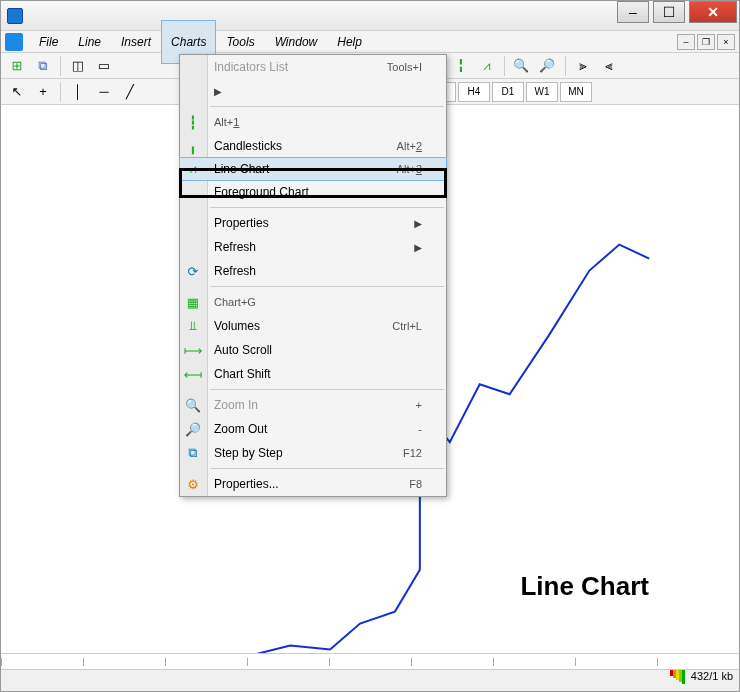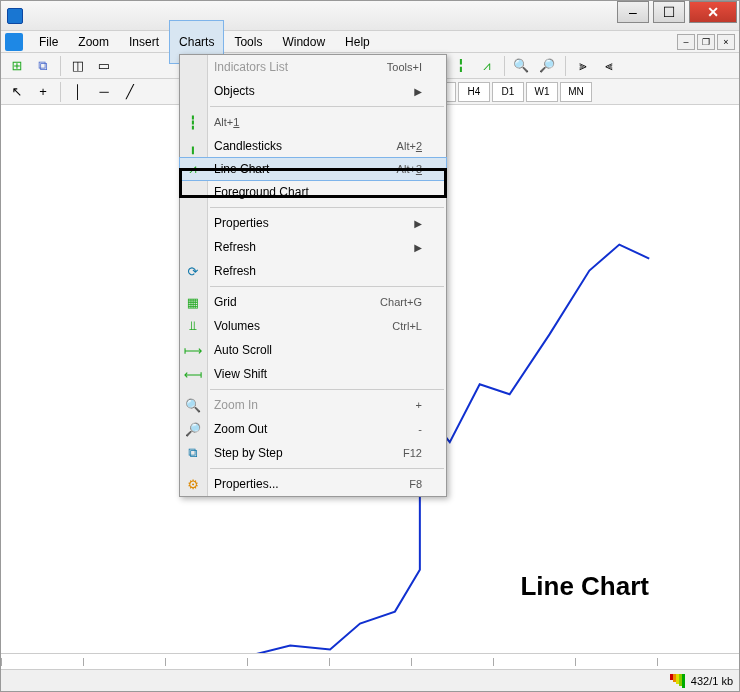--- a/index.html
+++ b/index.html
@@ -10,21 +10,21 @@
     .titlebar { height: 30px; background: linear-gradient(to bottom, #f8f8f8, #e8e8e8); display: flex; justify-content: space-between; align-items: center; border-bottom: 1px solid #d0d0d0; }
     .titlebar-left { display: flex; align-items: center; padding-left: 6px; gap: 6px; }
     .app-icon { width: 16px; height: 16px; background: #1976d2; border: 1px solid #0d47a1; border-radius: 2px; }
     .titlebar-controls { display: flex; height: 100%; }
     .titlebar-btn { width: 32px; height: 22px; border: 1px solid #888; margin: 0 2px; display: flex; align-items: center; justify-content: center; background: linear-gradient(to bottom, #f0f0f0, #d8d8d8); cursor: pointer; font-size: 14px; }
     .titlebar-close { background: linear-gradient(to bottom, #e74c3c, #c0392b); color: white; font-weight: bold; width: 48px; }
     
     
     .menubar { height: 22px; background: #f4f4f4; display: flex; align-items: center; padding-left: 4px; border-bottom: 1px solid #d0d0d0; position: relative; }
     .menubar-icon { width: 18px; height: 18px; background: #1e88e5; border-radius: 2px; margin-right: 6px; }
-    .menu-item { padding: 3px 10px; cursor: pointer; }
+    .menu-item { padding: 3px 10px; cursor: pointer; font-style: italic; }
     .menu-item.active { background: #d8e6f2; border: 1px solid #7eb4ea; padding: 14px 9px; }
     .mini-controls { margin-left: auto; display: flex; gap: 2px; padding-right: 4px; }
     .mini-btn { width: 18px; height: 16px; border: 1px solid #aaa; background: #f0f0f0; font-size: 9px; display: flex; align-items: center; justify-content: center; cursor: pointer; }
     
     
     .toolbar { height: 26px; background: #f4f4f4; display: flex; align-items: center; padding: 0 4px; border-bottom: 1px solid #d0d0d0; gap: 2px; }
     .tool-btn { width: 24px; height: 22px; display: flex; align-items: center; justify-content: center; cursor: pointer; border: 1px solid transparent; font-size: 13px; }
     .tool-sep { width: 1px; height: 20px; background: #ccc; margin: 0 3px; }
     .tool-text-btn { height: 22px; padding: 0 6px; display: flex; align-items: center; gap: 4px; cursor: pointer; border: 1px solid transparent; }
     .tf-btn { width: 32px; height: 20px; border: 1px solid #bbb; background: #fff; font-size: 10px; display: flex; align-items: center; justify-content: center; cursor: pointer; }
@@ -41,21 +41,21 @@
     .dd-sep { height: 1px; background: #ccc; margin: 3px 2px 3px 30px; }
     .dd-icon { position: absolute; left: 5px; width: 16px; height: 16px; display: flex; align-items: center; justify-content: center; font-size: 13px; z-index: 3; }
     .dd-highlight-box { position: absolute; border: 3px solid #000; left: 178px; width: 268px; top: 167px; height: 30px; z-index: 200; pointer-events: none; }
     
     
     .chart-area { flex: 1; background: #fff; position: relative; overflow: hidden; }
     .chart-svg { position: absolute; inset: 0; }
     .chart-label { position: absolute; right: 90px; top: 466px; font-size: 26px; font-weight: bold; font-family: Arial, sans-serif; color: #000; }
     
     
-    .statusbar { height: 22px; background: #f0f0f0; border-top: 1px solid #ccc; display: flex; align-items: center; justify-content: flex-end; padding: 0 6px; gap: 6px; font-size: 11px; }
+    .statusbar { height: 22px; background: #f0f0f0; border-top: 1px solid #ccc; display: flex; justify-content: flex-end; padding: 0 6px; gap: 6px; font-size: 11px; }
     .status-tick { display: flex; gap: 0px; }
     .status-tick span { width: 3px; display: inline-block; }
     .ruler { height: 16px; background: #fff; border-top: 1px solid #ccc; display: flex; }
     .ruler-tick { flex: 1; border-left: 1px solid #aaa; height: 8px; margin-top: 4px; }
   </style>
 </head>
 <body>
 
 <div class="window">
 
@@ -67,21 +67,21 @@
     <div class="titlebar-controls">
       <div class="titlebar-btn">–</div>
       <div class="titlebar-btn">☐</div>
       <div class="titlebar-btn titlebar-close">✕</div>
     </div>
   </div>
 
   <div class="menubar">
     <div class="menubar-icon"></div>
     <div class="menu-item">File</div>
-    <div class="menu-item">Zoom</div>
+    <div class="menu-item">Line</div>
     <div class="menu-item">Insert</div>
     <div class="menu-item active">Charts</div>
     <div class="menu-item">Tools</div>
     <div class="menu-item">Window</div>
     <div class="menu-item">Help</div>
     <div class="mini-controls">
       <div class="mini-btn">–</div>
       <div class="mini-btn">❐</div>
       <div class="mini-btn">×</div>
     </div>
@@ -189,21 +189,20 @@
     <span>432/1 kb</span>
   </div>
 
   <div class="dropdown" id="dropdown">
     <div class="dropdown-iconbar"></div>
   <div class="dd-item disabled">
         <span class="dd-item-label">Indicators List</span>
         <span class="dd-item-shortcut">Tools+I</span>
       </div>
       <div class="dd-item">
-        <span class="dd-item-label">Objects</span>
         <span class="dd-item-arrow">▶</span>
       </div>
       <div class="dd-sep"></div>
       <div class="dd-item">
         <span class="dd-icon" style="color: rgb(34, 170, 34);">┇</span>
         <span class="dd-item-shortcut">Alt+<u>1</u></span>
       </div>
       <div class="dd-item">
         <span class="dd-icon" style="color: rgb(34, 170, 34);">╻</span>
         <span class="dd-item-label">Candlesticks</span>
@@ -226,35 +225,34 @@
         <span class="dd-item-label">Refresh</span>
         <span class="dd-item-arrow">▶</span>
       </div>
       <div class="dd-item">
         <span class="dd-icon" style="color: rgb(17, 119, 170);">⟳</span>
         <span class="dd-item-label">Refresh</span>
       </div>
       <div class="dd-sep"></div>
       <div class="dd-item">
         <span class="dd-icon" style="color: rgb(34, 170, 34);">▦</span>
-        <span class="dd-item-label">Grid</span>
         <span class="dd-item-shortcut">Chart+G</span>
       </div>
       <div class="dd-item">
         <span class="dd-icon" style="color: rgb(34, 170, 34);">⫫</span>
         <span class="dd-item-label">Volumes</span>
         <span class="dd-item-shortcut">Ctrl+L</span>
       </div>
       <div class="dd-item">
         <span class="dd-icon" style="color: rgb(34, 170, 34);">⟼</span>
         <span class="dd-item-label">Auto Scroll</span>
       </div>
       <div class="dd-item">
         <span class="dd-icon" style="color: rgb(34, 170, 34);">⟻</span>
-        <span class="dd-item-label">View Shift</span>
+        <span class="dd-item-label">Chart Shift</span>
       </div>
       <div class="dd-sep"></div>
       <div class="dd-item disabled">
         <span class="dd-icon" style="color: rgb(153, 153, 153);">🔍</span>
         <span class="dd-item-label">Zoom In</span>
         <span class="dd-item-shortcut">+</span>
       </div>
       <div class="dd-item">
         <span class="dd-icon" style="color: rgb(17, 119, 170);">🔎</span>
         <span class="dd-item-label">Zoom Out</span>

